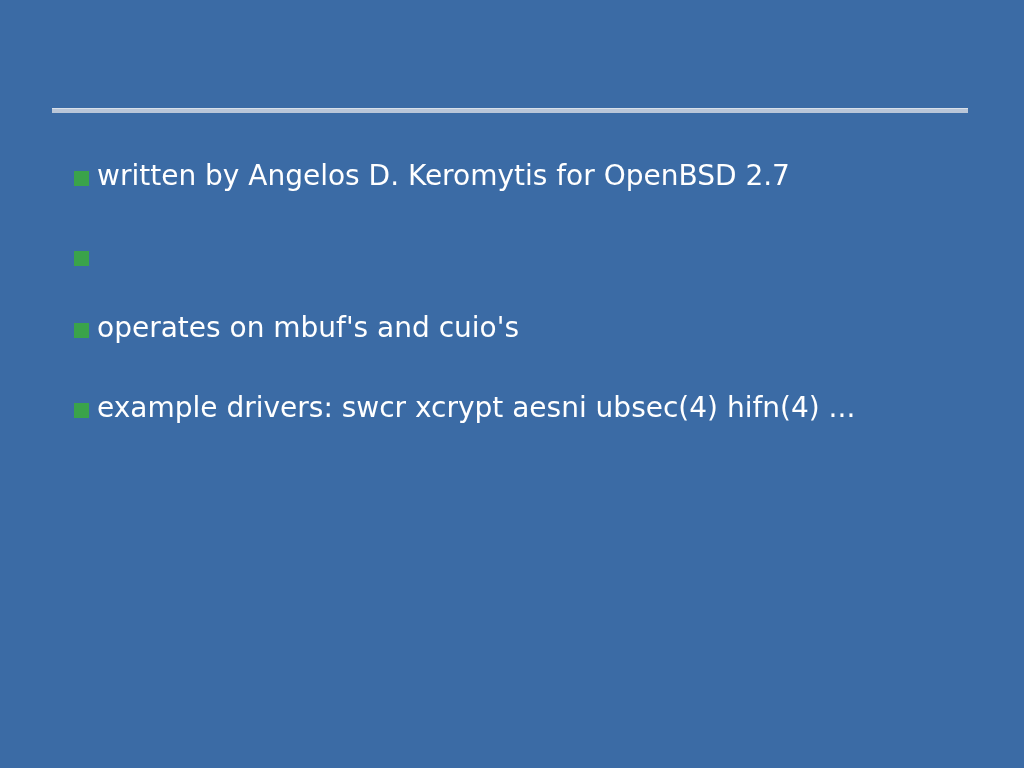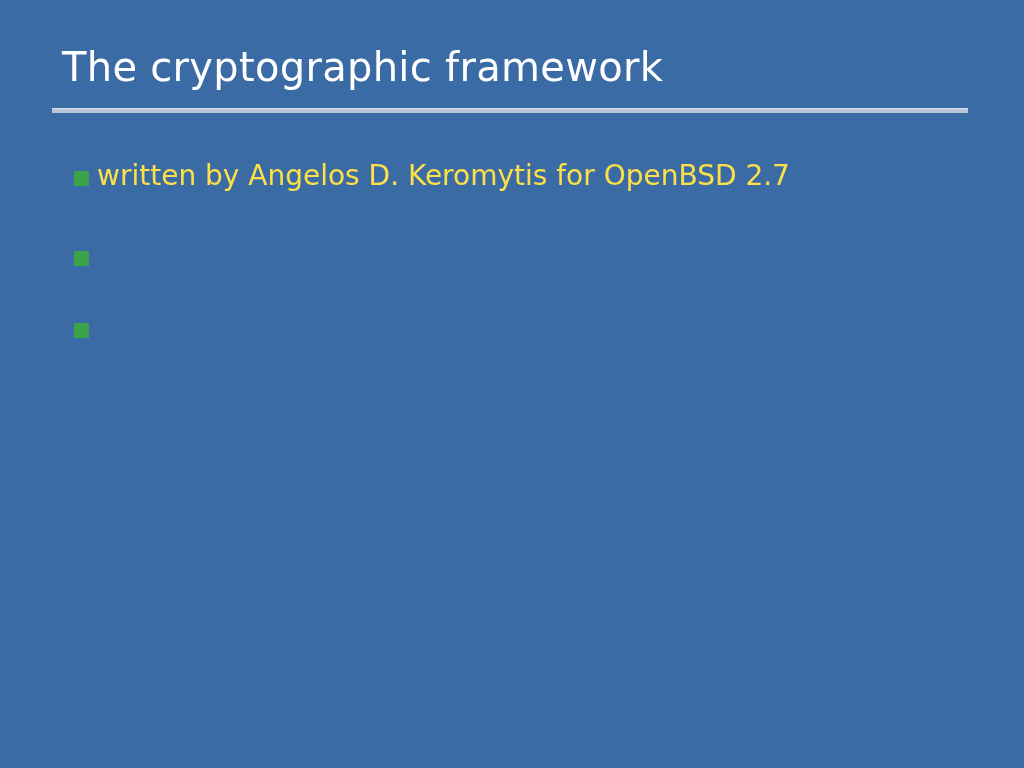--- a/index.html
+++ b/index.html
@@ -54,44 +54,48 @@
     width: 15px;
     height: 15px;
     background: #3aa34a;
     flex: 0 0 auto;
     margin-top: 13px;
     margin-right: 8px;
   }
   .bullet-text {
     font-size: 28px;
     line-height: 1.28;
-    color: #fde047;
+    color: #ffffff;
     font-family: "DejaVu Sans", sans-serif;
     white-space: nowrap;
   }
 </style>
 </head>
 <body>
 
 <div class="slide">
 
-  <div class="slide-title">The cryptographic framework</div>
 
   <div class="title-rule"></div>
 
   <div class="bullets">
 
     <div class="bullet-row">
       <span class="bullet-marker"></span>
       <span class="bullet-text">written by Angelos D. Keromytis for OpenBSD 2.7</span>
     </div>
 
     <div class="bullet-row">
       <span class="bullet-marker"></span>
     </div>
 
     <div class="bullet-row">
       <span class="bullet-marker"></span>
+      <span class="bullet-text">operates on mbuf's and cuio's</span>
     </div>
 
+    <div class="bullet-row">
+      <span class="bullet-marker"></span>
+      <span class="bullet-text">example drivers: swcr xcrypt aesni ubsec(4) hifn(4) ...</span>
+    </div>
 
   </div>
 </div>
 
 </body></html>

